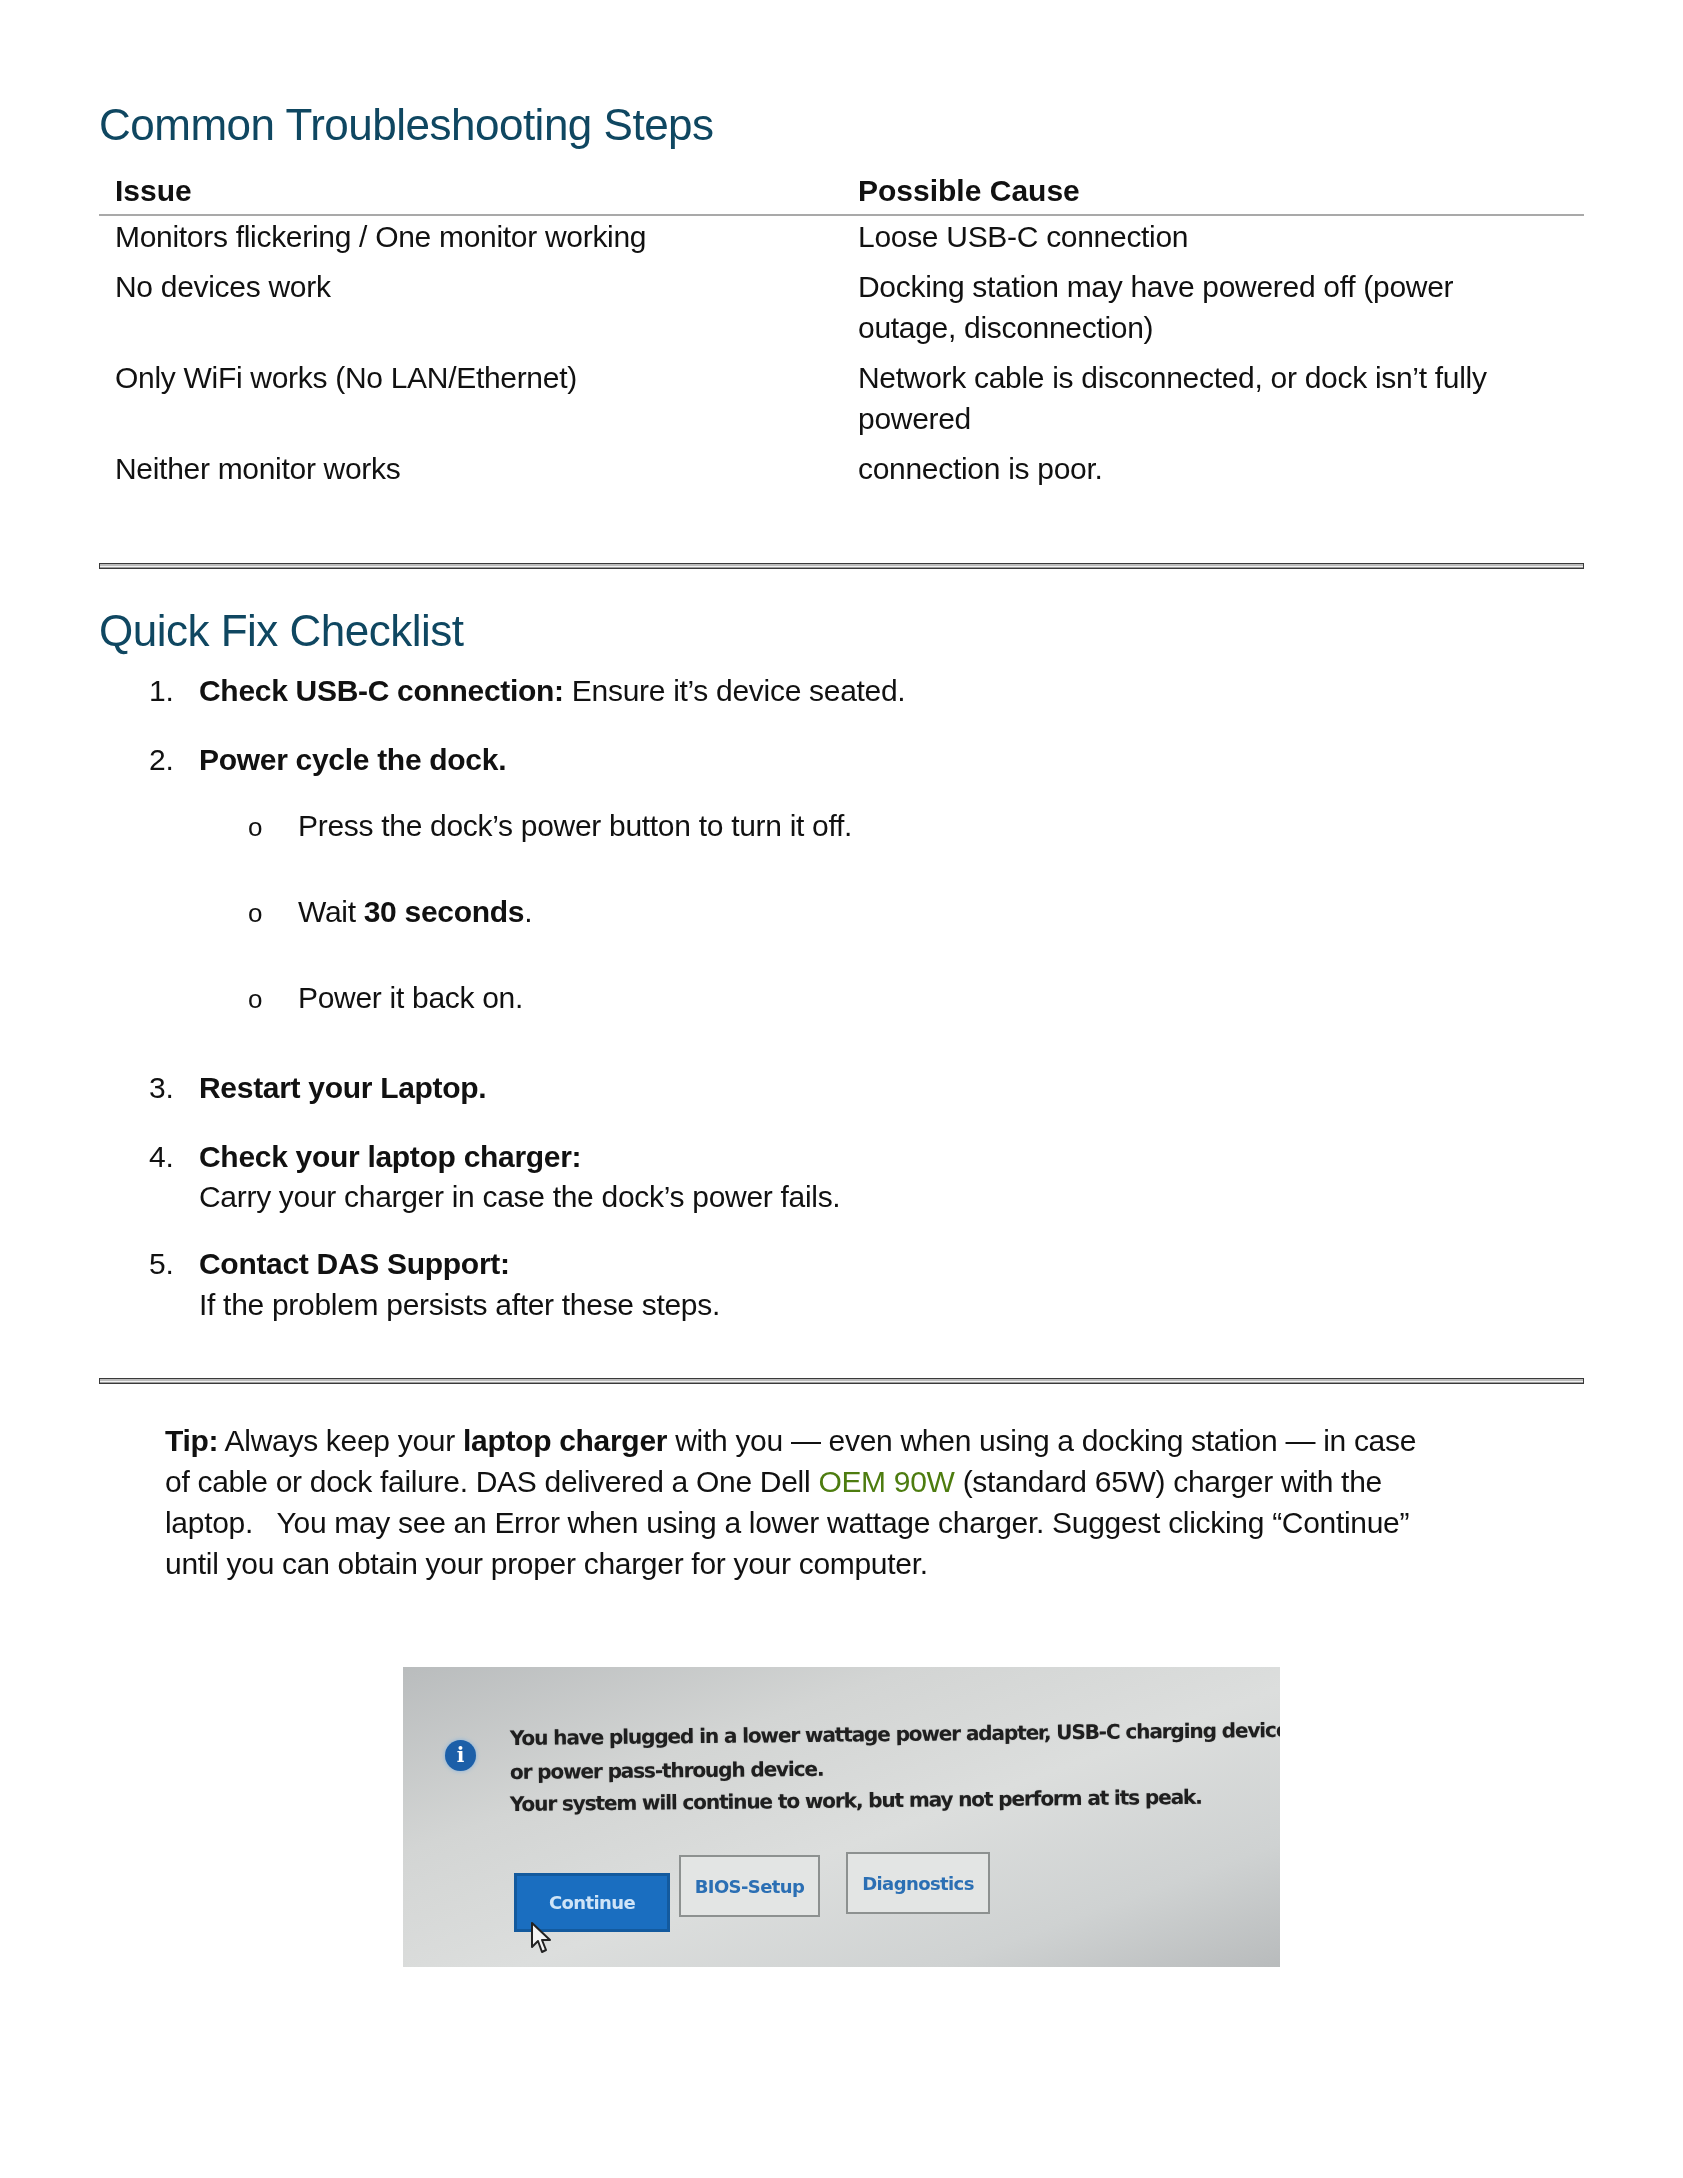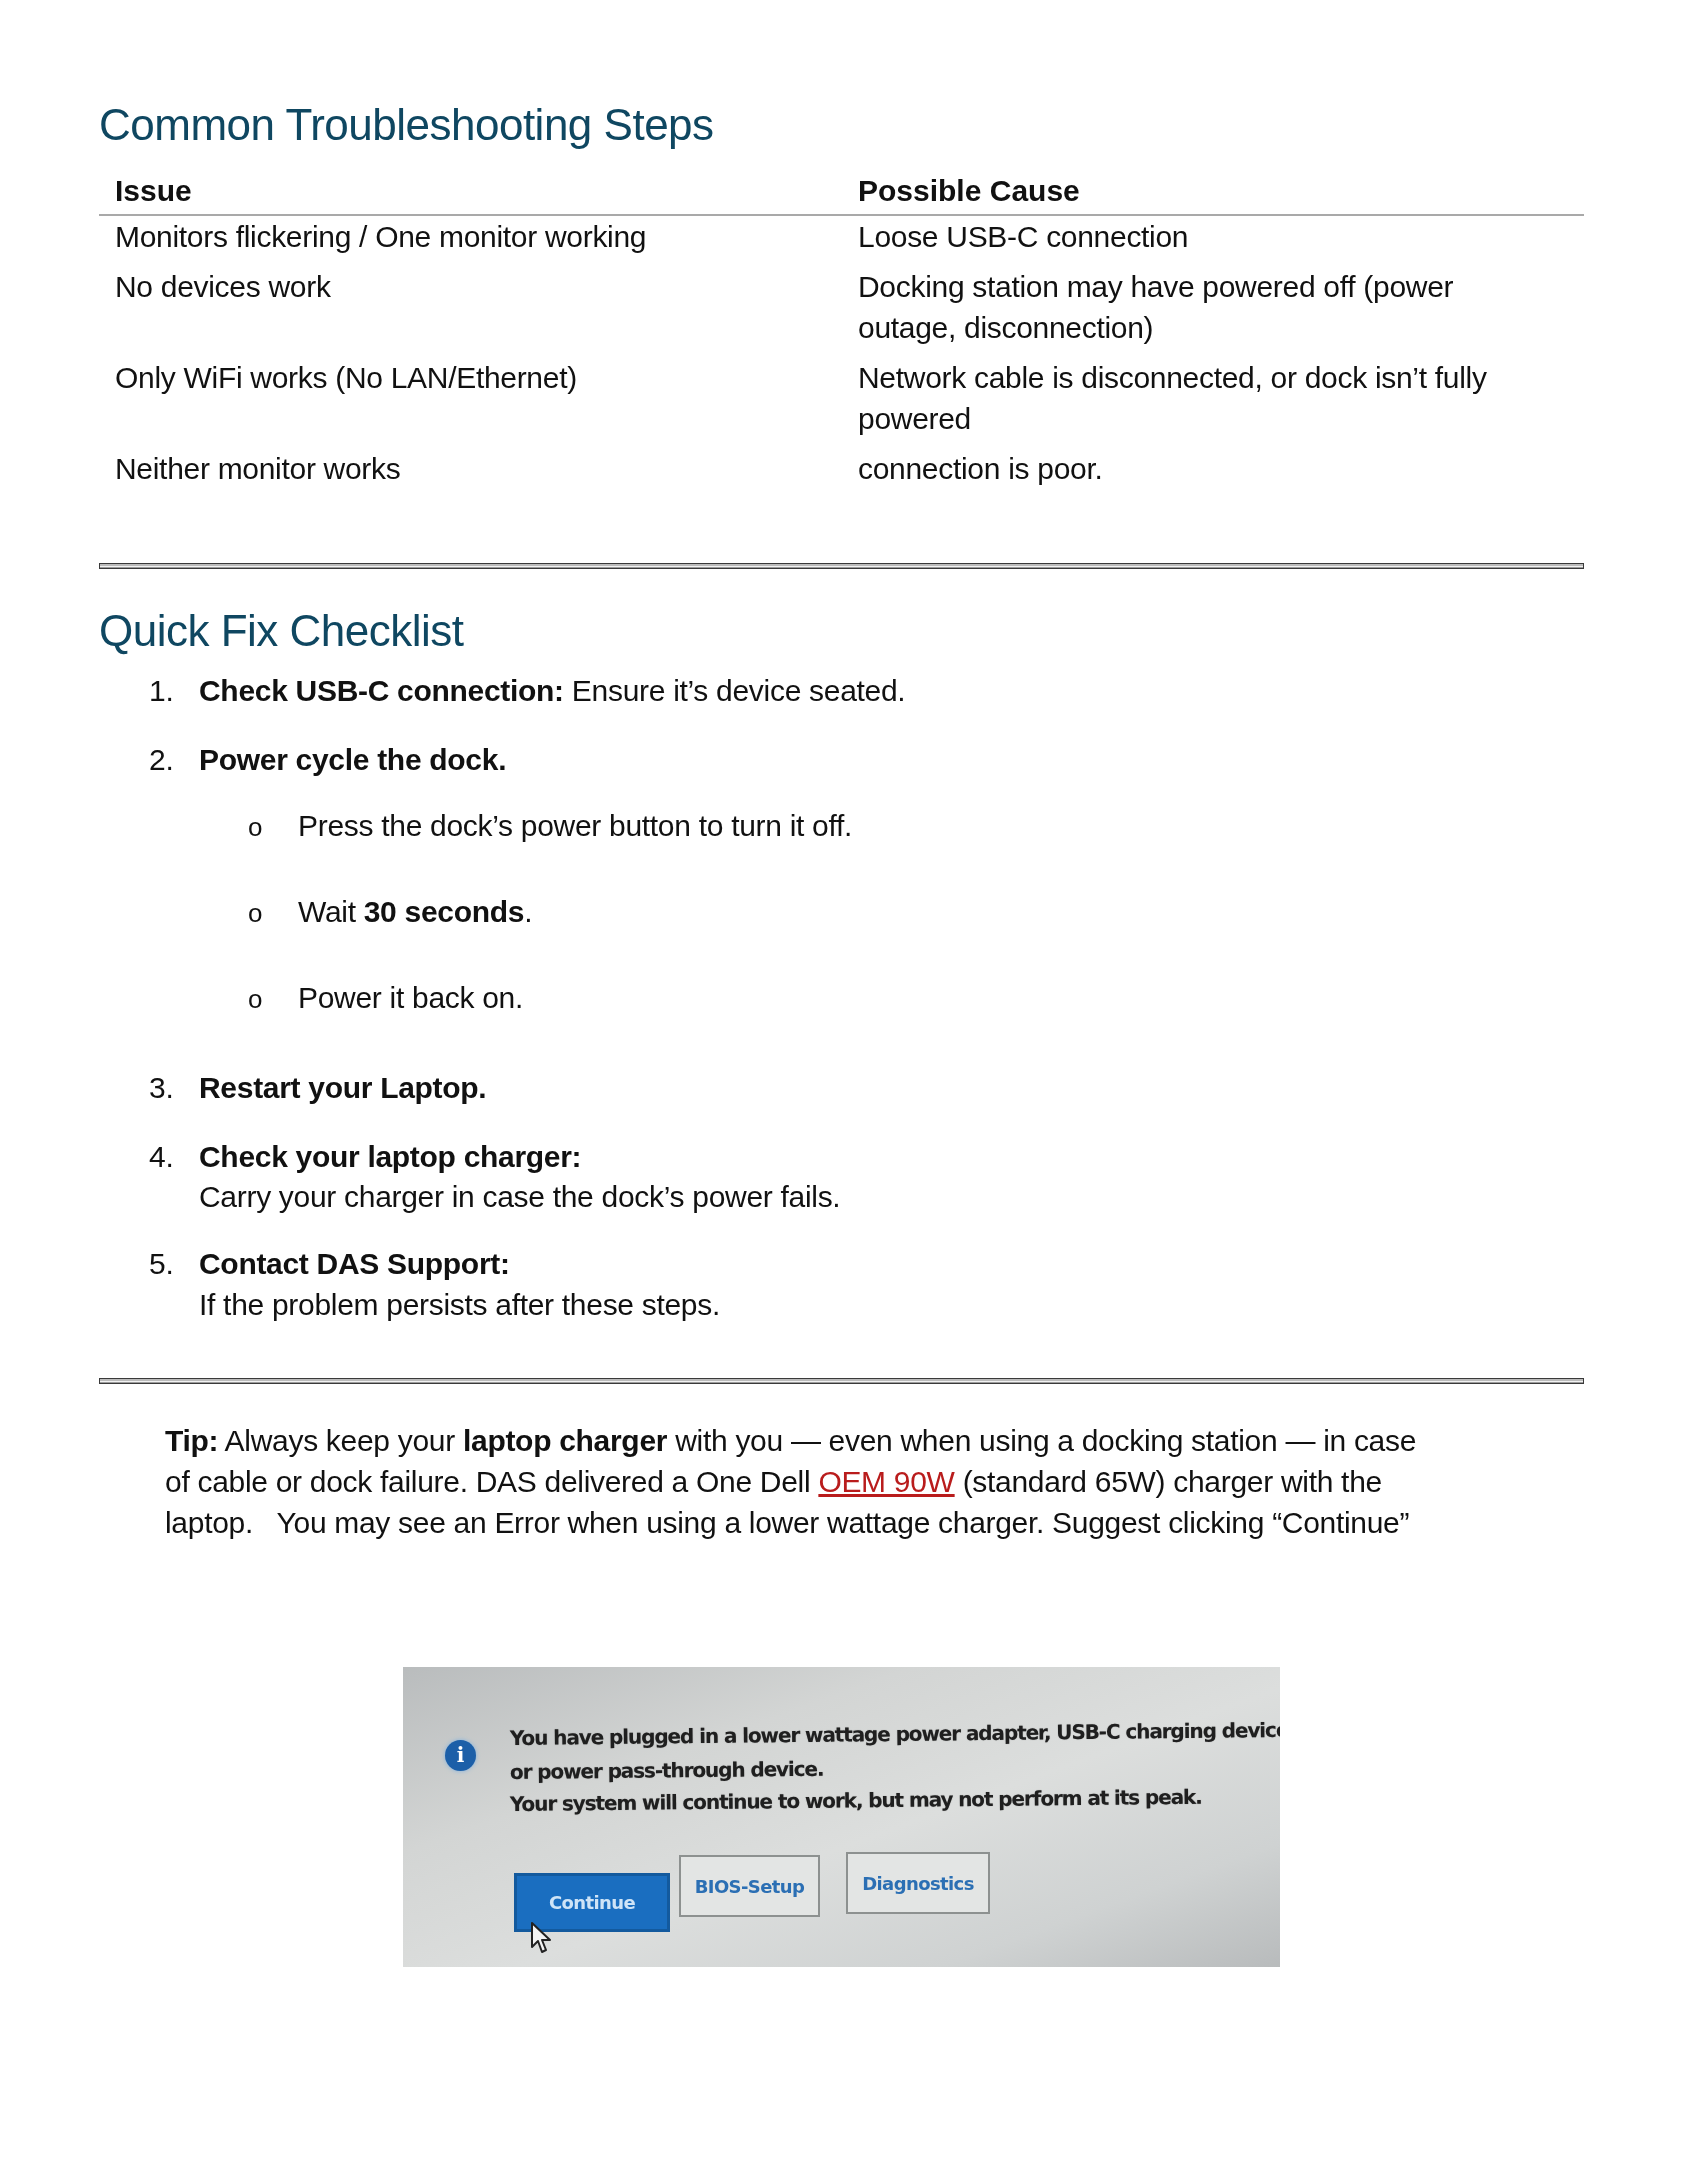--- a/index.html
+++ b/index.html
@@ -8,21 +8,21 @@
       font-family: "Liberation Sans", sans-serif; color: #111111;
     }
     .abs { position: absolute; }
     .h1 {
       font-family: "Liberation Sans", sans-serif;
       font-size: 44px; color: #0f4761; letter-spacing: -0.5px;
       line-height: 48px; white-space: nowrap;
     }
     .txt { font-size: 30px; line-height: 41px; white-space: nowrap; letter-spacing: -0.3px; }
     .b { font-weight: bold; }
-    .red { color: #b91c1c; text-decoration: underline; }
+    .red { color: #4d7c0f; }
 
     
     #table { left: 99px; top: 166px; width: 1485px; }
     .thead { height: 48px; border-bottom: 2px solid #a9a9a9; position: relative; }
     .th { position: absolute; top: 4px; font-size: 30px; font-weight: bold; line-height: 41px; }
     .row { position: relative; }
     .cell { position: absolute; top: 0; font-size: 30px; line-height: 41px; letter-spacing: -0.3px; }
     .c1 { left: 16px; width: 713px; }
     .c2 { left: 759px; width: 723px; }
 
@@ -147,20 +147,21 @@
 <div class="abs hr" style="top:1378px;"></div>
 
 <div class="abs" style="left:165px; top:1420px;">
   <div class="txt">
     <span class="b">Tip:</span><span> Always keep your </span><span class="b">laptop charger</span><span> with you — even when using a docking station — in case</span>
   </div>
   <div class="txt">
     <span>of cable or dock failure. DAS delivered a One Dell </span><span class="red">OEM 90W</span><span> (standard 65W) charger with the</span>
   </div>
   <div class="txt">laptop.&nbsp;&nbsp; You may see an Error when using a lower wattage charger. Suggest clicking “Continue”</div>
+  <div class="txt">until you can obtain your proper charger for your computer.</div>
 </div>
 
 <div id="photo" class="abs">
   <div class="info-icon">i</div>
   <div class="msg" style="top:59px;">You have plugged in a lower wattage power adapter, USB-C charging device,</div>
   <div class="msg" style="top:93px;">or power pass-through device.</div>
   <div class="msg" style="top:125px;">Your system will continue to work, but may not perform at its peak.</div>
 
   <div class="pbtn primary" style="left:111px; top:190px; width:156px;margin-top:16px;">Continue</div>
   <div class="pbtn secondary" style="left:276px; top:188px; width:141px; height:62px;">BIOS-Setup</div>

